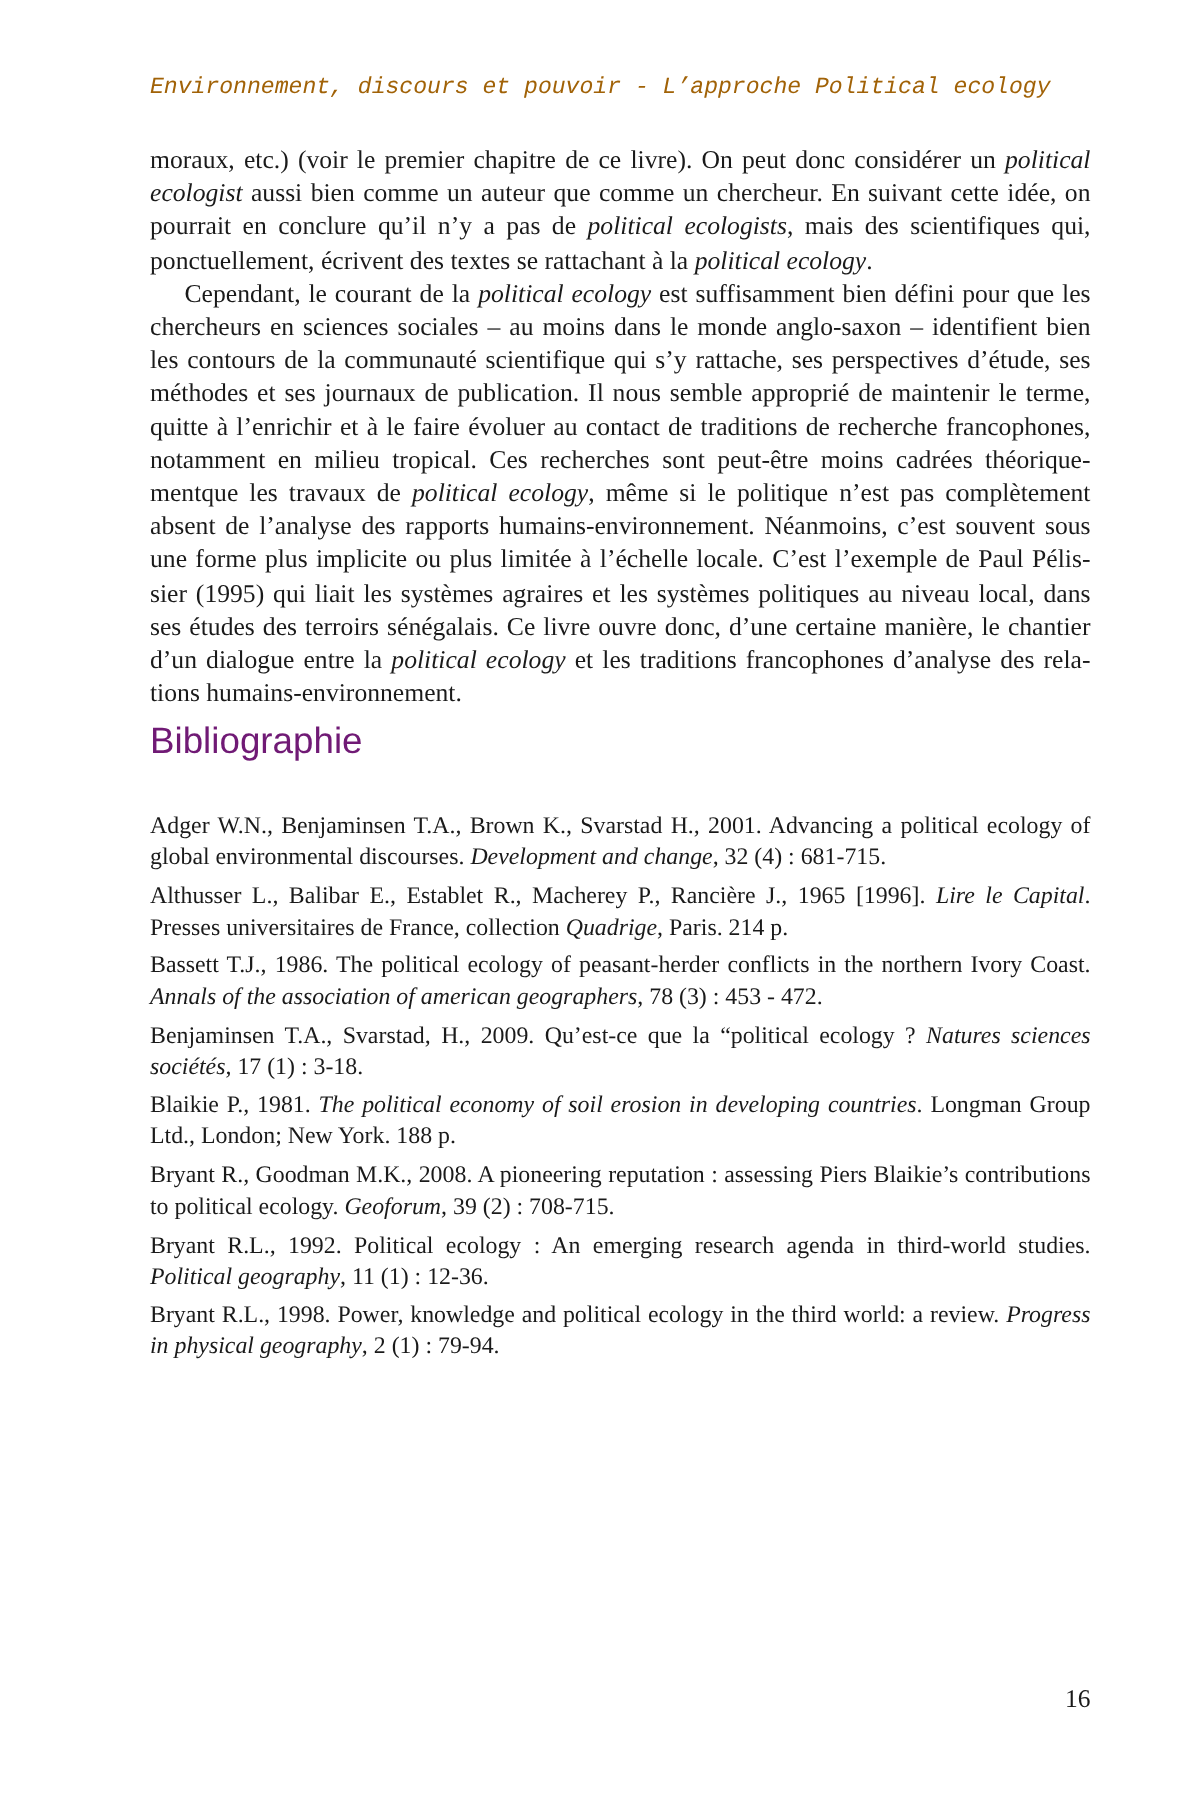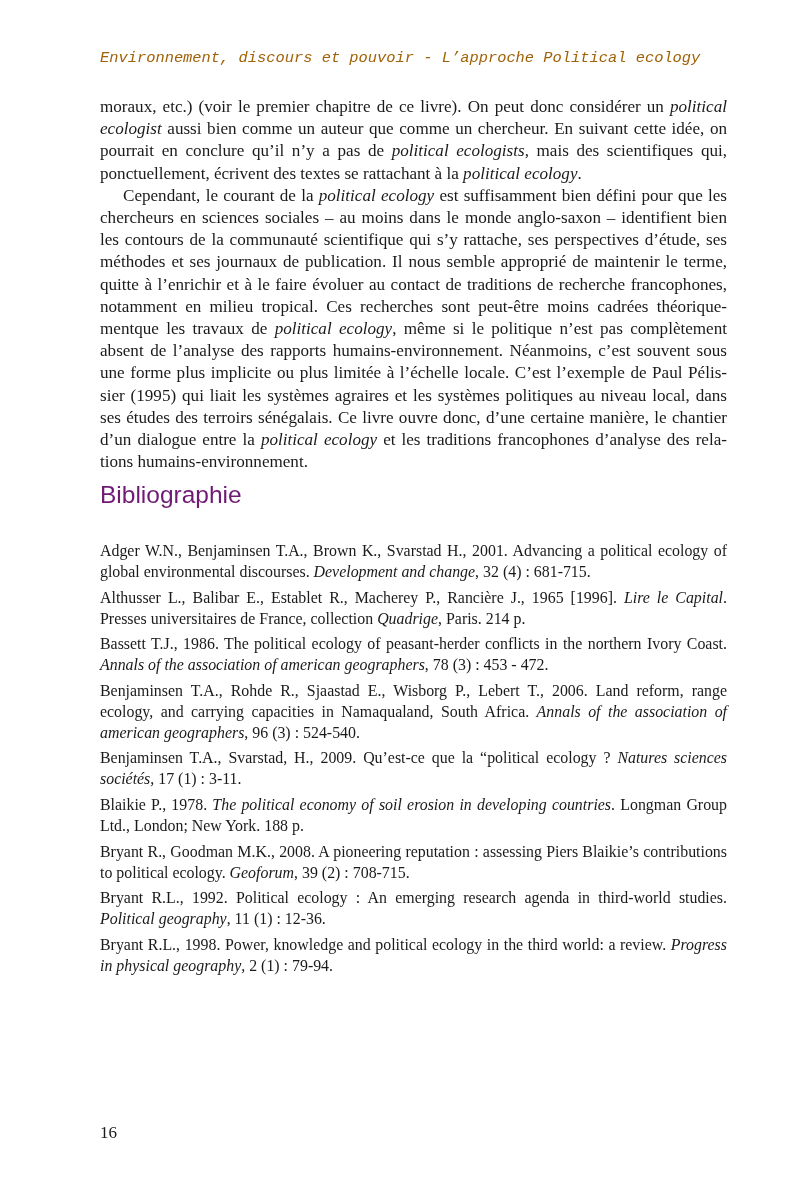--- a/index.html
+++ b/index.html
@@ -23,21 +23,21 @@
     margin: 0; white-space: nowrap;
   }
   .biblio {
     position: absolute; left: 0; top: 520px; width: 627px;
     font-family: "Liberation Serif", serif; font-size: 15.9px; line-height: 21px;
     text-align: justify;
     margin-top: 20px;
   }
   .biblio .entry { margin: 0 0 4.6px 0; }
   .page-number {
-    position: absolute; left: 0; top: 1123px; width: 627px; text-align: left;
+    position: absolute; left: 0; top: 1123px; width: 627px; text-align: right;
     font-family: "Liberation Serif", serif; font-size: 17px;
   }
   i { font-style: italic; }
 </style>
 </head>
 <body>
 
 <div class="page">
   <div class="running-header">Environnement, discours et pouvoir - L’approche Political ecology</div>
 
@@ -45,22 +45,21 @@
     <p><span>moraux, etc.) (voir le premier chapitre de ce livre). On peut donc considérer un </span><i>political ecologist</i><span> aussi bien comme un auteur que comme un chercheur. En suivant cette idée, on pourrait en conclure qu’il n’y a pas de </span><i>political ecologists</i><span>, mais des scientifiques qui, ponctuellement, écrivent des textes se rattachant à la </span><i>political ecology</i><span>.</span></p>
     <p class="indent"><span>Cependant, le courant de la </span><i>political ecology</i><span> est suffisamment bien défini pour que les chercheurs en sciences sociales – au moins dans le monde anglo-saxon – identifient bien les contours de la communauté scientifique qui s’y rattache, ses perspectives d’étude, ses méthodes et ses journaux de publication. Il nous semble approprié de maintenir le terme, quitte à l’enrichir et à le faire évoluer au contact de traditions de recherche francophones, notamment en milieu tropical. Ces recherches sont peut-être moins cadrées théorique­mentque les travaux de </span><i>political ecology</i><span>, même si le politique n’est pas complètement absent de l’analyse des rapports humains-environnement. Néanmoins, c’est souvent sous une forme plus implicite ou plus limitée à l’échelle locale. C’est l’exemple de Paul Pélis­sier (1995) qui liait les systèmes agraires et les systèmes politiques au niveau local, dans ses études des terroirs sénégalais. Ce livre ouvre donc, d’une certaine manière, le chantier d’un dialogue entre la </span><i>political ecology</i><span> et les traditions francophones d’analyse des rela­tions humains-environnement.</span></p>
   </div>
 
   <h2 class="section-title">Bibliographie</h2>
 
   <div class="biblio">
     <p class="entry"><span>Adger W.N., Benjaminsen T.A., Brown K., Svarstad H., 2001. Advancing a political ecology of global environmental discourses. </span><i>Development and change</i><span>, 32 (4) : 681-715.</span></p>
     <p class="entry"><span>Althusser L., Balibar E., Establet R., Macherey P., Rancière J., 1965 [1996]. </span><i>Lire le Capital</i><span>. Presses universitaires de France, collection </span><i>Quadrige</i><span>, Paris. 214 p.</span></p>
     <p class="entry"><span>Bassett T.J., 1986. The political ecology of peasant-herder conflicts in the northern Ivory Coast. </span><i>Annals of the association of american geographers</i><span>, 78 (3) : 453 - 472.</span></p>
-    <p class="entry"><span>Benjaminsen T.A., Rohde R., Sjaastad E., Wisborg P., Lebert T., 2006. Land reform, range ecology, and carrying capacities in Namaqualand, South Africa. </span><i>Annals of the association of american geographers</i><span>, 96 (3) : 524-540.</span></p>
-    <p class="entry"><span>Benjaminsen T.A., Svarstad, H., 2009. Qu’est-ce que la “political ecology ? </span><i>Natures sciences sociétés</i><span>, 17 (1) : 3-11.</span></p>
-    <p class="entry"><span>Blaikie P., 1978. </span><i>The political economy of soil erosion in developing countries</i><span>. Longman Group Ltd., London; New York. 188 p.</span></p>
+    <p class="entry"><span>Benjaminsen T.A., Svarstad, H., 2009. Qu’est-ce que la “political ecology ? </span><i>Natures sciences sociétés</i><span>, 17 (1) : 3-18.</span></p>
+    <p class="entry"><span>Blaikie P., 1981. </span><i>The political economy of soil erosion in developing countries</i><span>. Longman Group Ltd., London; New York. 188 p.</span></p>
     <p class="entry"><span>Bryant R., Goodman M.K., 2008. A pioneering reputation : assessing Piers Blaikie’s contributions to political ecology. </span><i>Geoforum</i><span>, 39 (2) : 708-715.</span></p>
     <p class="entry"><span>Bryant R.L., 1992. Political ecology : An emerging research agenda in third-world studies. </span><i>Political geography</i><span>, 11 (1) : 12-36.</span></p>
     <p class="entry"><span>Bryant R.L., 1998. Power, knowledge and political ecology in the third world: a review. </span><i>Progress in physical geography</i><span>, 2 (1) : 79-94.</span></p>
   </div>
 
   <div class="page-number">16</div>
 </div>
 
 </body></html>

